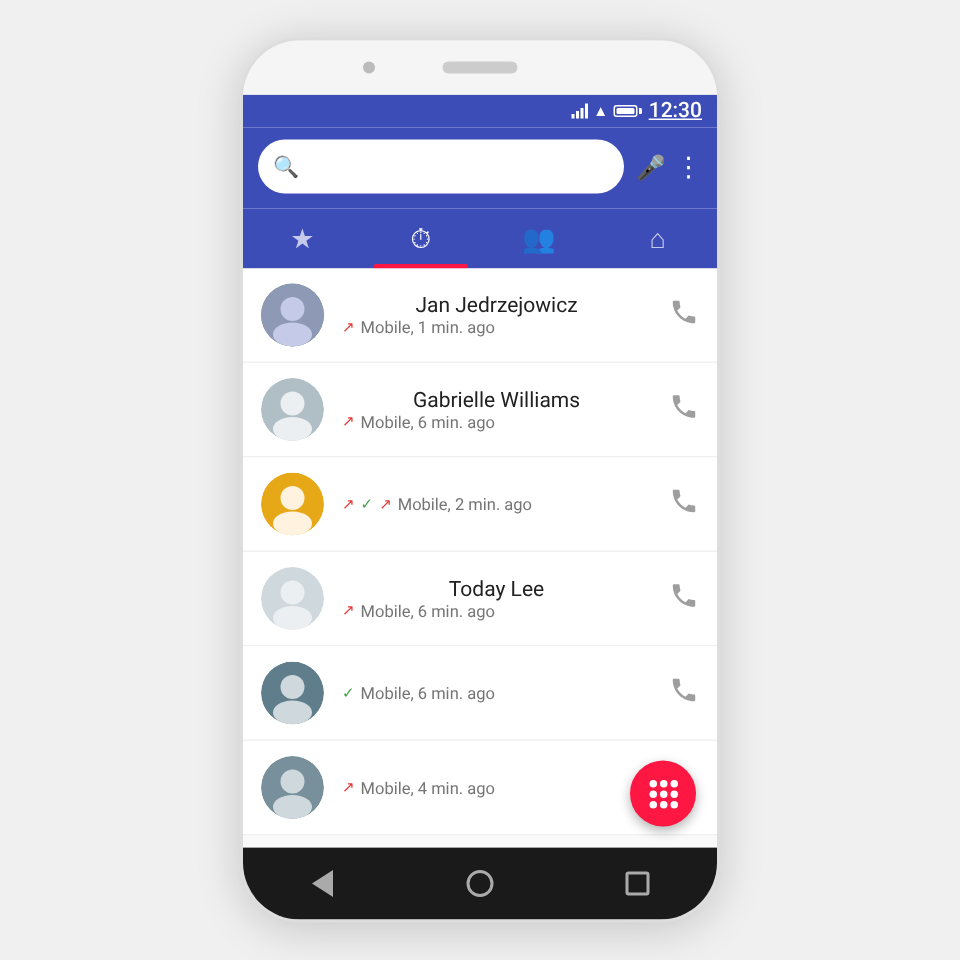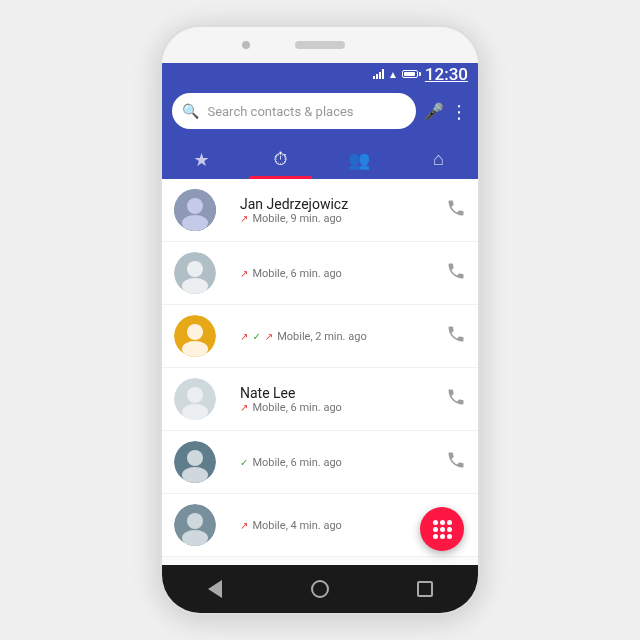--- a/index.html
+++ b/index.html
@@ -88,21 +88,21 @@
     }
 
     .status-bar-icons {
       display: flex;
       align-items: center;
       gap: 4px;
     }
 
     .status-time {
       color: #fff;
-      font-size: 17px;
+      font-size: 14px;
       font-weight: 500;
       text-decoration: underline;
     }
 
     
     .search-bar {
       background: #3d4db7;
       width: 100%;
       padding: 8px 10px 10px;
       display: flex;
@@ -192,21 +192,22 @@
       padding: 8px 16px 4px;
       background: #fafafa;
     }
 
     .contact-row {
       display: flex;
       align-items: center;
       padding: 10px 12px;
       background: #fff;
       border-bottom: 1px solid #f0f0f0;
-      gap: 24px;
+      gap: 12px;
+      text-align: center;
     }
 
     .avatar {
       width: 42px;
       height: 42px;
       border-radius: 50%;
       flex-shrink: 0;
       overflow: hidden;
       display: flex;
       justify-content: center;
@@ -400,21 +401,20 @@
             </div>
           <div class="battery-tip"></div>
         </div>
         <span class="status-time">12:30</span>
       </div>
     </div>
 
     <div class="search-bar">
       <div class="search-input-container">
         <span style="color:#9e9e9e; font-size:14px;">🔍</span>
-        <span class="search-input-text">Search contacts &amp; places</span>
       </div>
       <span class="mic-icon-btn">🎤</span>
       <span class="more-icon-btn" style="color:#fff; font-size:18px; margin-left:6px; letter-spacing:0px;">⋮</span>
     </div>
 
     <div class="tabs-bar">
       <div class="tab-item">
         <span class="tab-icon">★</span>
       </div>
       <div class="tab-item active">
@@ -436,39 +436,40 @@
           <svg width="42" height="42" viewBox="0 0 42 42" xmlns="http://www.w3.org/2000/svg">
             <circle cx="21" cy="21" r="21" fill="#8d99b5"></circle>
             <circle cx="21" cy="17" r="8" fill="#c5cae9"></circle>
             <ellipse cx="21" cy="34" rx="13" ry="8" fill="#c5cae9"></ellipse>
           </svg>
         </div>
         <div class="contact-info">
           <div class="contact-name">Jan Jedrzejowicz</div>
           <div class="contact-detail">
             <span class="small-arrow out">↗</span>
-            <span>Mobile, 9 min. ago</span>
+            <span>Mobile, 1 min. ago</span>
           </div>
         </div>
         <span class="call-icon">
           <svg viewBox="0 0 24 24" xmlns="http://www.w3.org/2000/svg">
               <path d="M6.6 10.8c1.4 2.8 3.8 5.1 6.6 6.6l2.2-2.2c.3-.3.7-.4 1-.2 1.1.4 2.3.6 3.6.6.6 0 1 .4 1 1V20c0 .6-.4 1-1 1-9.4 0-17-7.6-17-17 0-.6.4-1 1-1h3.5c.6 0 1 .4 1 1 0 1.3.2 2.5.6 3.6.1.3 0 .7-.2 1L6.6 10.8z"></path>
             </svg>
         </span>
       </div>
 
       <div class="contact-row">
         <div class="avatar">
           <svg width="42" height="42" viewBox="0 0 42 42" xmlns="http://www.w3.org/2000/svg">
             <circle cx="21" cy="21" r="21" fill="#b0bec5"></circle>
             <circle cx="21" cy="17" r="8" fill="#eceff1"></circle>
             <ellipse cx="21" cy="34" rx="13" ry="8" fill="#eceff1"></ellipse>
           </svg>
         </div>
         <div class="contact-info">
+          <div class="contact-name">Gabrielle Williams</div>
           <div class="contact-detail">
             <span class="small-arrow out">↗</span>
             <span>Mobile, 6 min. ago</span>
           </div>
         </div>
         <span class="call-icon">
           <svg viewBox="0 0 24 24" xmlns="http://www.w3.org/2000/svg">
               <path d="M6.6 10.8c1.4 2.8 3.8 5.1 6.6 6.6l2.2-2.2c.3-.3.7-.4 1-.2 1.1.4 2.3.6 3.6.6.6 0 1 .4 1 1V20c0 .6-.4 1-1 1-9.4 0-17-7.6-17-17 0-.6.4-1 1-1h3.5c.6 0 1 .4 1 1 0 1.3.2 2.5.6 3.6.1.3 0 .7-.2 1L6.6 10.8z"></path>
             </svg>
         </span>
@@ -499,21 +500,21 @@
 
       <div class="contact-row">
         <div class="avatar">
           <svg width="42" height="42" viewBox="0 0 42 42" xmlns="http://www.w3.org/2000/svg">
             <circle cx="21" cy="21" r="21" fill="#cfd8dc"></circle>
             <circle cx="21" cy="17" r="8" fill="#eceff1"></circle>
             <ellipse cx="21" cy="34" rx="13" ry="8" fill="#eceff1"></ellipse>
           </svg>
         </div>
         <div class="contact-info">
-          <div class="contact-name">Nate Lee</div>
+          <div class="contact-name">Today Lee</div>
           <div class="contact-detail">
             <span class="small-arrow out">↗</span>
             <span>Mobile, 6 min. ago</span>
           </div>
         </div>
         <span class="call-icon">
           <svg viewBox="0 0 24 24" xmlns="http://www.w3.org/2000/svg">
               <path d="M6.6 10.8c1.4 2.8 3.8 5.1 6.6 6.6l2.2-2.2c.3-.3.7-.4 1-.2 1.1.4 2.3.6 3.6.6.6 0 1 .4 1 1V20c0 .6-.4 1-1 1-9.4 0-17-7.6-17-17 0-.6.4-1 1-1h3.5c.6 0 1 .4 1 1 0 1.3.2 2.5.6 3.6.1.3 0 .7-.2 1L6.6 10.8z"></path>
             </svg>
         </span>

